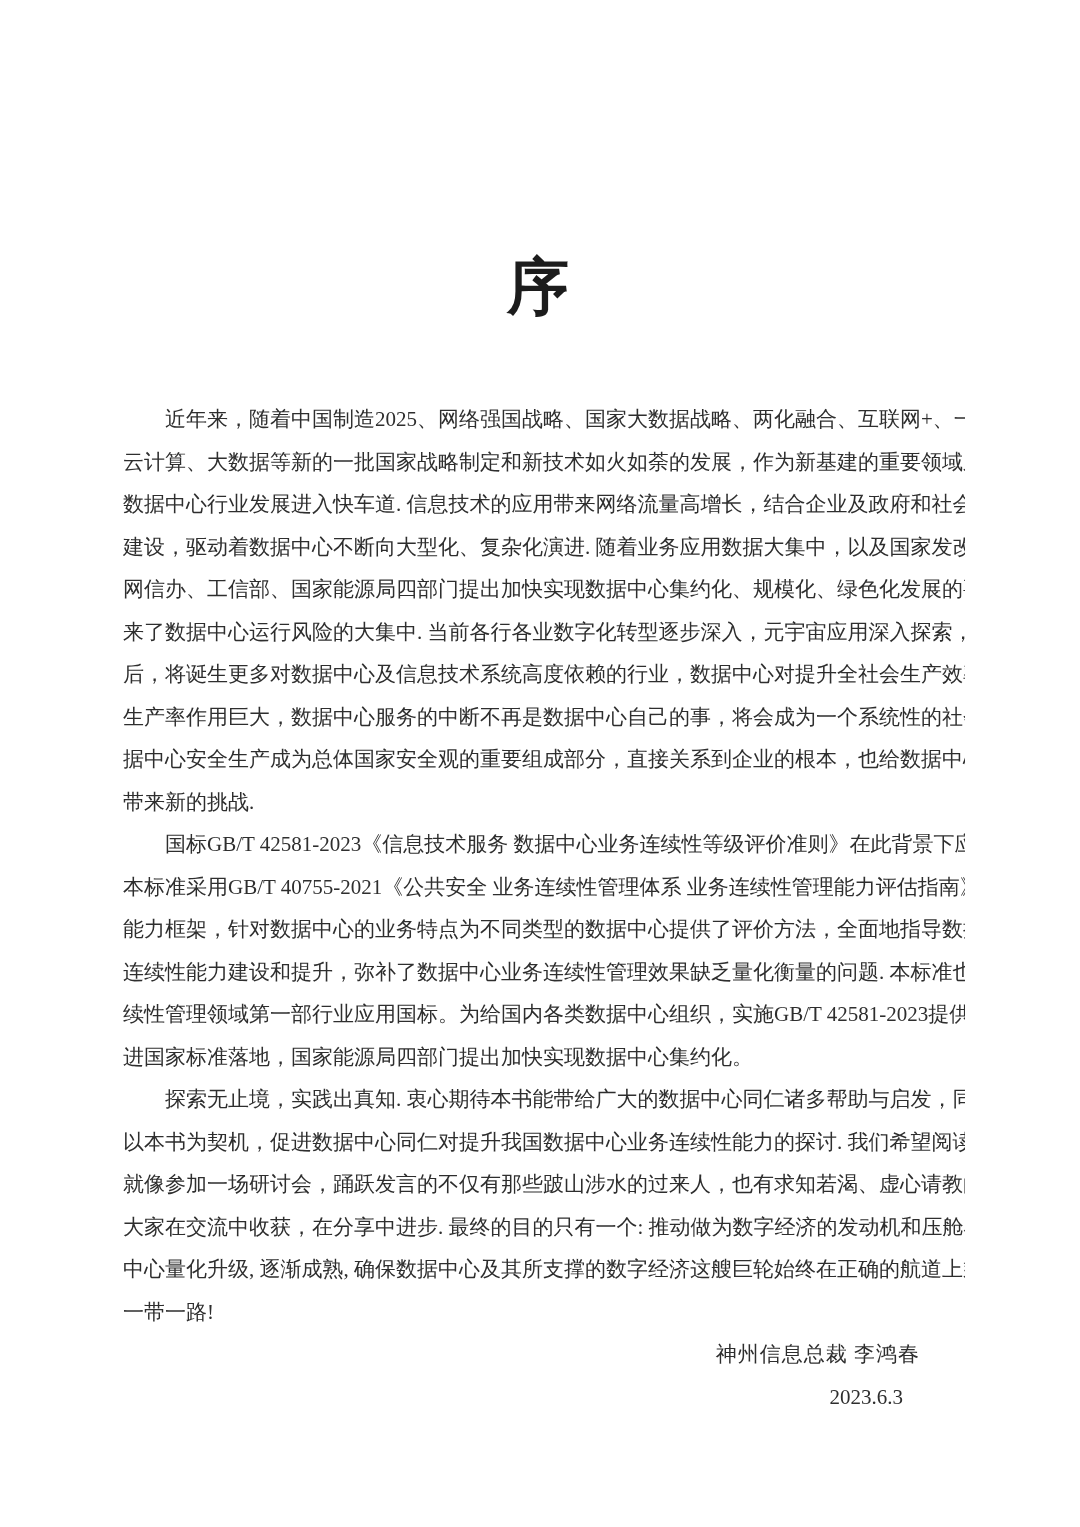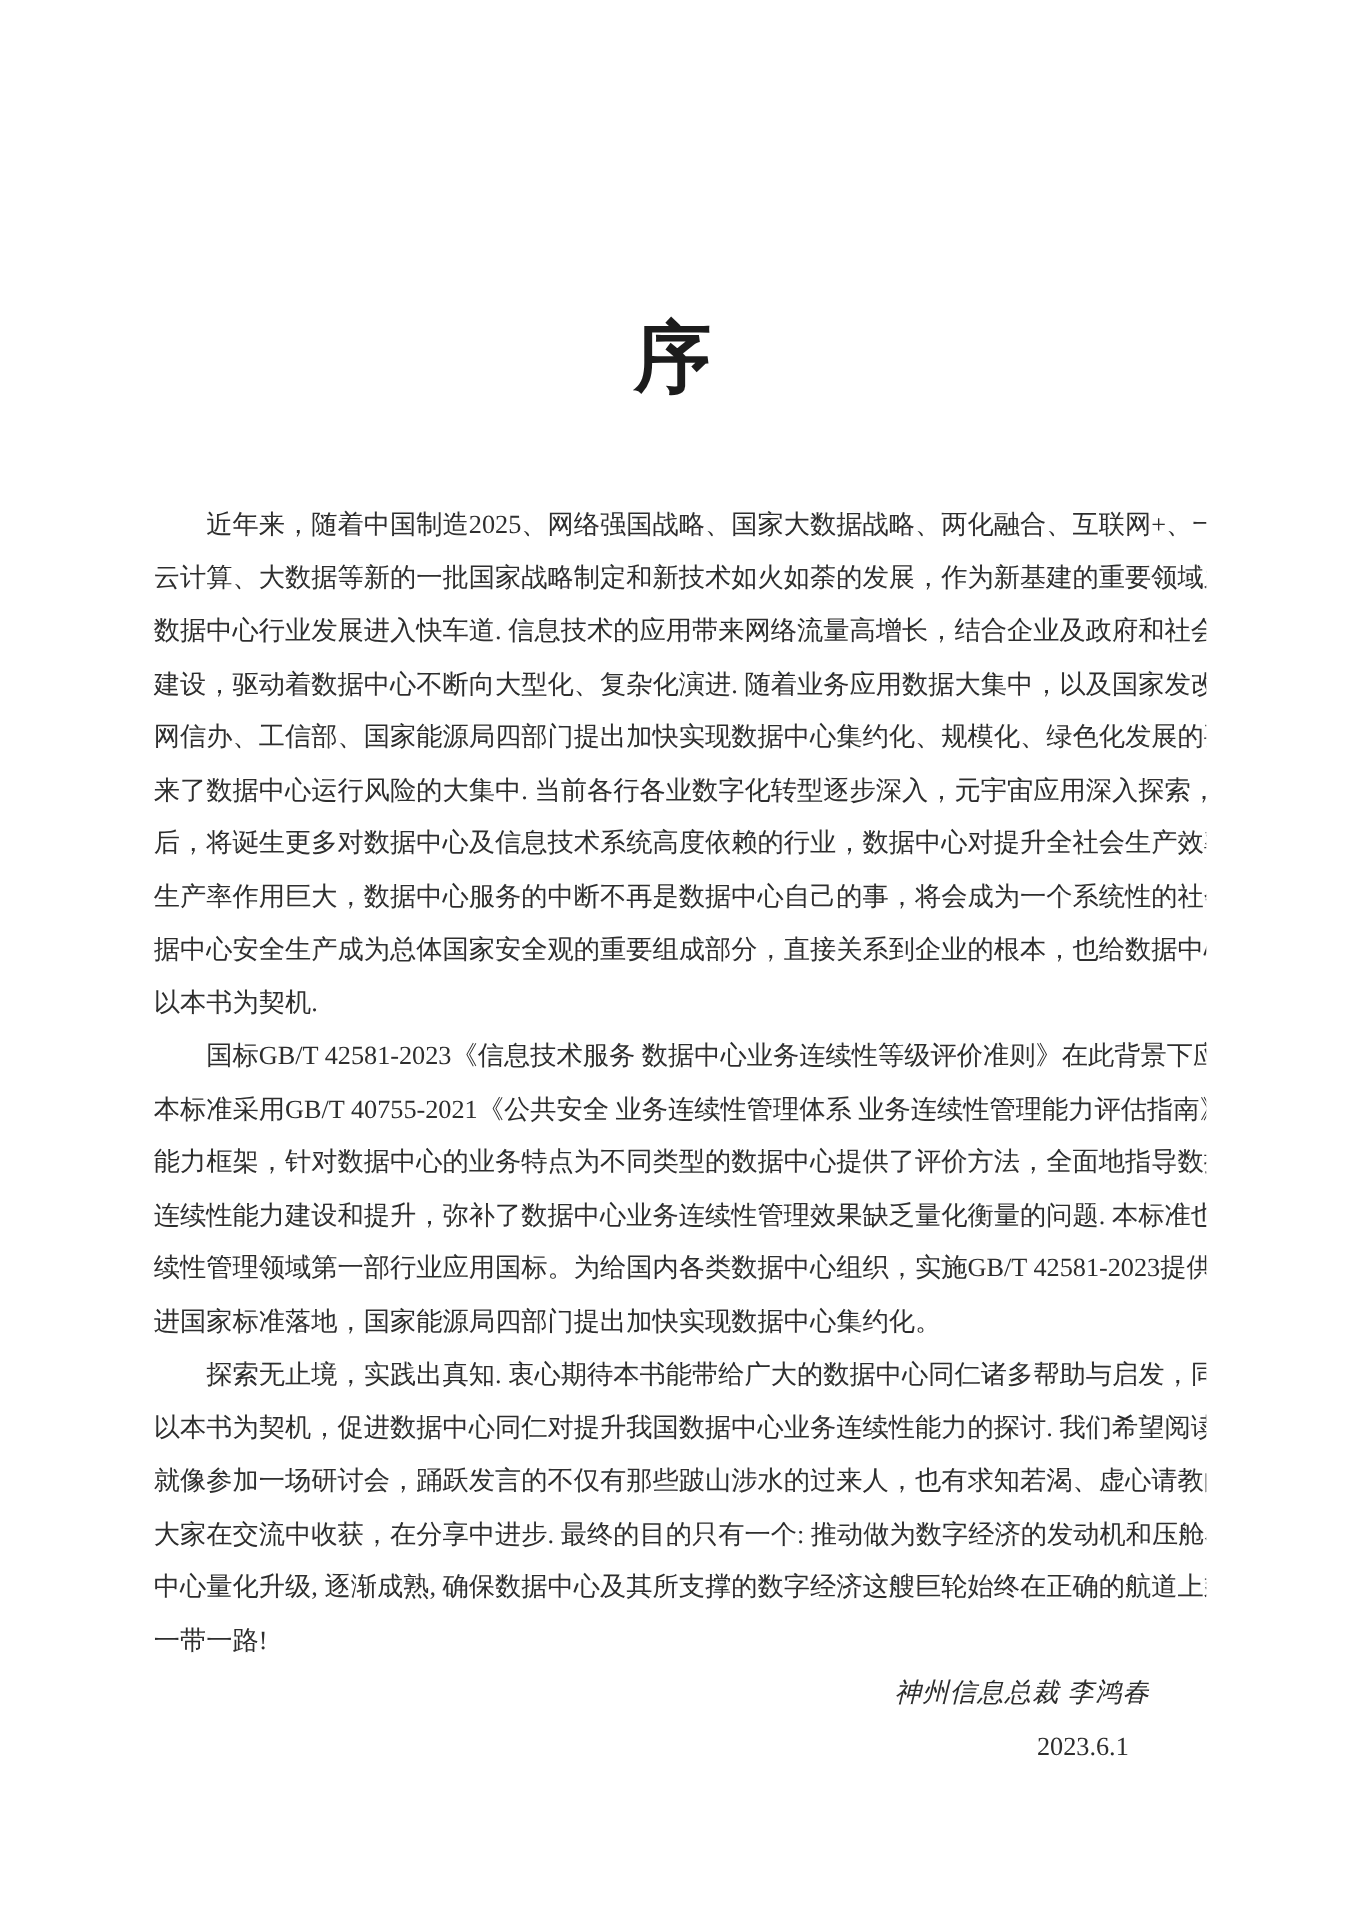--- a/index.html
+++ b/index.html
@@ -51,54 +51,54 @@
     text-align: left;
     text-align-last: left;
   }
   .sig-line {
     height: 42.5px;
     line-height: 42.5px;
     font-size: 21px;
     text-align: right;
     white-space: nowrap;
   }
-  .sig-name { padding-right: 45px; letter-spacing: 1px; font-style: italic; }
+  .sig-name { padding-right: 45px; letter-spacing: 1px; }
   .sig-date { padding-right: 62px; }
 </style>
 </head>
 <body>
 
 <div class="page">
 
   <div class="doc-title">序</div>
 
   <div class="content">
 
     <div class="line first">近年来，随着中国制造2025、网络强国战略、国家大数据战略、两化融合、互联网+、一带一路、</div>
     <div class="line">云计算、大数据等新的一批国家战略制定和新技术如火如荼的发展，作为新基建的重要领域之一,中国</div>
     <div class="line">数据中心行业发展进入快车道. 信息技术的应用带来网络流量高增长，结合企业及政府和社会的信息化</div>
     <div class="line">建设，驱动着数据中心不断向大型化、复杂化演进. 随着业务应用数据大集中，以及国家发改委、中央</div>
     <div class="line">网信办、工信部、国家能源局四部门提出加快实现数据中心集约化、规模化、绿色化发展的要求，也带</div>
     <div class="line">来了数据中心运行风险的大集中. 当前各行各业数字化转型逐步深入，元宇宙应用深入探索，在银行业</div>
     <div class="line">后，将诞生更多对数据中心及信息技术系统高度依赖的行业，数据中心对提升全社会生产效率和全要素</div>
     <div class="line">生产率作用巨大，数据中心服务的中断不再是数据中心自己的事，将会成为一个系统性的社会风险，数</div>
     <div class="line">据中心安全生产成为总体国家安全观的重要组成部分，直接关系到企业的根本，也给数据中心从业人员</div>
-    <div class="line last">以本书为契机.</div>
+    <div class="line last">带来新的挑战.</div>
 
     <div class="line first">国标GB/T 42581-2023《信息技术服务 数据中心业务连续性等级评价准则》在此背景下应运而生.</div>
     <div class="line">本标准采用GB/T 40755-2021《公共安全 业务连续性管理体系 业务连续性管理能力评估指南》给出的</div>
     <div class="line">能力框架，针对数据中心的业务特点为不同类型的数据中心提供了评价方法，全面地指导数据中心业务</div>
     <div class="line">连续性能力建设和提升，弥补了数据中心业务连续性管理效果缺乏量化衡量的问题. 本标准也是业务连</div>
     <div class="line">续性管理领域第一部行业应用国标。为给国内各类数据中心组织，实施GB/T 42581-2023提供参考，促</div>
     <div class="line last">进国家标准落地，国家能源局四部门提出加快实现数据中心集约化。</div>
 
     <div class="line first">探索无止境，实践出真知. 衷心期待本书能带给广大的数据中心同仁诸多帮助与启发，同时也希望</div>
     <div class="line">以本书为契机，促进数据中心同仁对提升我国数据中心业务连续性能力的探讨. 我们希望阅读这本白书</div>
     <div class="line">就像参加一场研讨会，踊跃发言的不仅有那些跛山涉水的过来人，也有求知若渴、虚心请教的后来人.</div>
     <div class="line">大家在交流中收获，在分享中进步. 最终的目的只有一个: 推动做为数字经济的发动机和压舱石的数据</div>
     <div class="line">中心量化升级, 逐渐成熟, 确保数据中心及其所支撑的数字经济这艘巨轮始终在正确的航道上乘风破浪，</div>
     <div class="line last">一带一路!</div>
 
     <div class="sig-line sig-name">神州信息总裁  李鸿春</div>
-    <div class="sig-line sig-date">2023.6.1</div>
+    <div class="sig-line sig-date">2023.6.3</div>
   </div>
 
 </div>
 
 </body></html>

